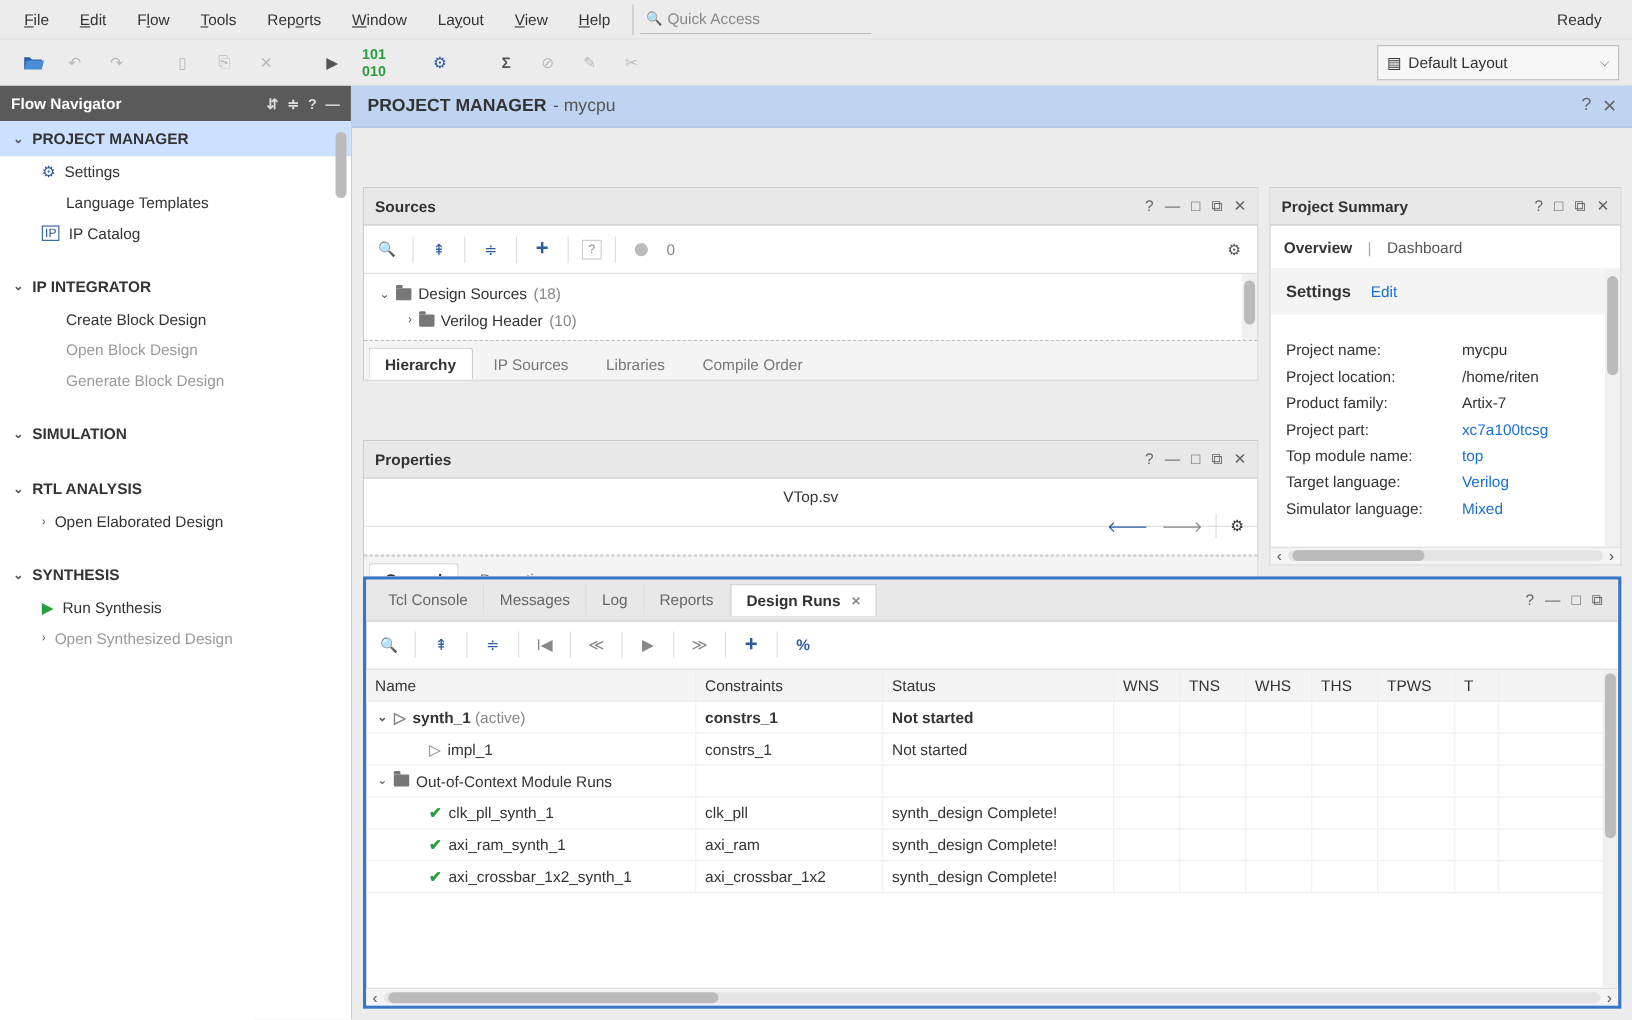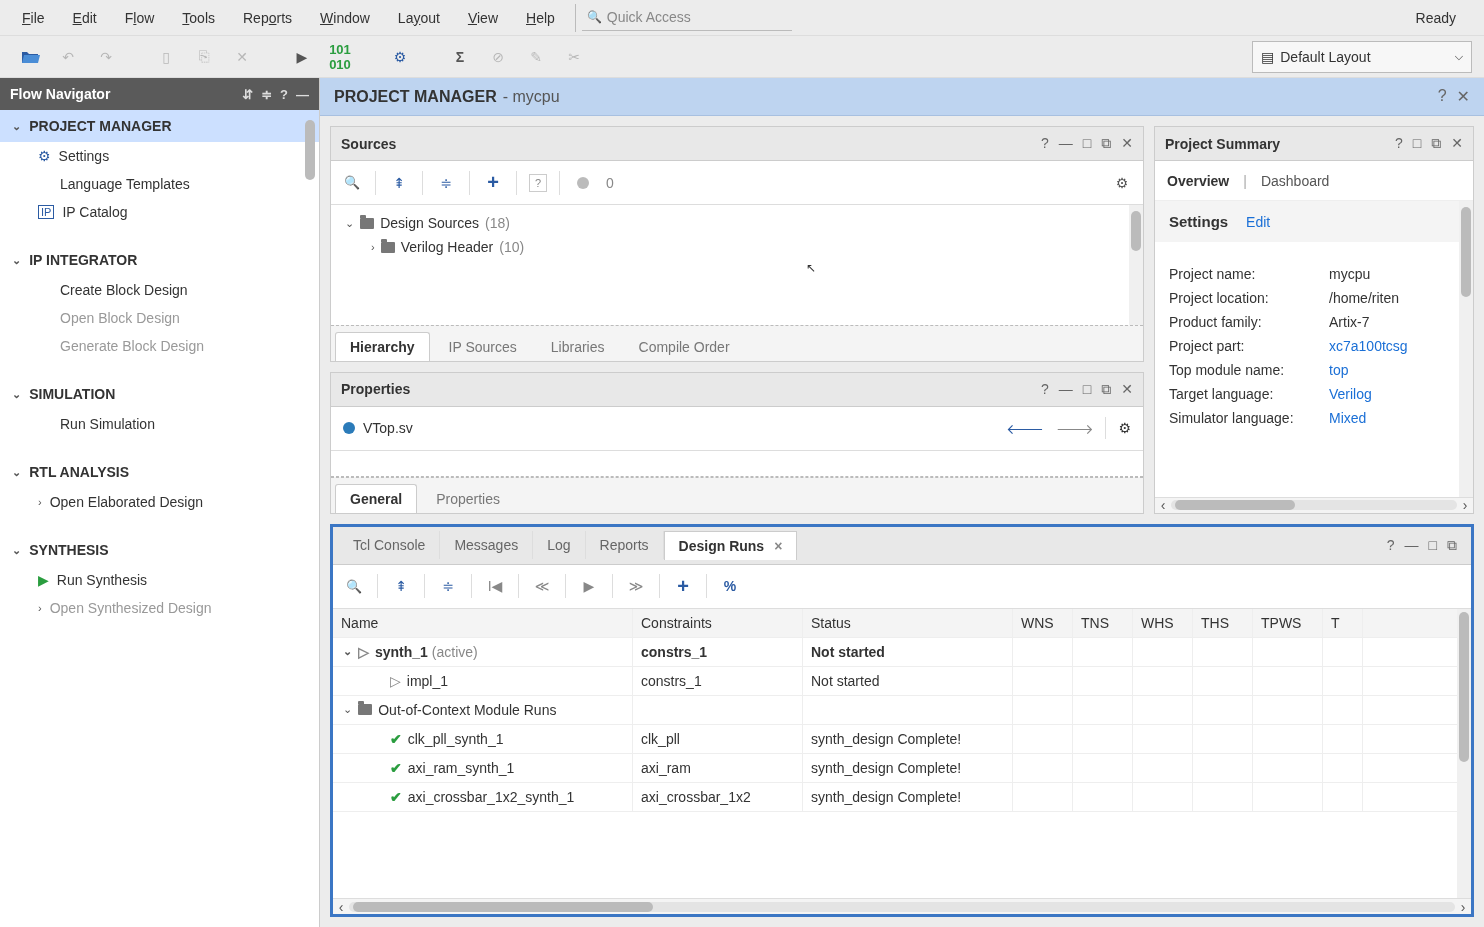--- a/index.html
+++ b/index.html
@@ -37,36 +37,36 @@
 .workspace { flex:1; display:flex; flex-direction:column; background:#ececec;}
 .pm-header { height: 38px; background: #bed4f0; border-bottom:1px solid #a8c0e0; display:flex; align-items:center; padding: 0 14px; font-size:16px;}
 .pm-header .pm-title { font-weight:700; color:#333;}
 .pm-header .pm-sub { color:#555; margin-left:4px;}
 .pm-header .pm-icons { margin-left:auto; display:flex; gap:10px; color:#666;}
 
 .pm-body { flex:1; display:flex; gap:10px; padding:10px; overflow:hidden;}
 .pm-left { flex:1; display:flex; flex-direction:column; gap:10px; min-width:0;}
 .pm-right { width:320px; display:flex; flex-direction:column;}
 
-.panel { background:#fff; border:1px solid #ccc; display:flex; flex-direction:column;}
+.panel { background:#fff; border:1px solid #ccc; display:flex; flex-direction:column;margin-top:44px;}
 .panel-header { height:34px; background:#e8e8e8; border-bottom:1px solid #ccc; display:flex; align-items:center; padding:0 10px; font-weight:600;}
 .panel-header .ph-icons { margin-left:auto; display:flex; gap:10px; color:#666; font-weight:400;}
 .panel-toolbar { height:44px; border-bottom:1px solid #ddd; display:flex; align-items:center; padding:0 10px; gap:12px; color:#2b5ba3;}
 .panel-toolbar .sep { width:1px; height:24px; background:#ddd;}
 .panel-toolbar .tbtn2 { width:22px; height:22px; display:flex; align-items:center; justify-content:center; cursor:pointer;}
 .panel-toolbar .gear-right { margin-left:auto; color:#555;}
 
 .sources-body { flex:1; padding:6px 0; position:relative; overflow:hidden;}
 .tree-row { padding:4px 10px; display:flex; align-items:center; gap:6px; cursor:pointer;}
 .tree-row .count { color:#888;}
 .sources-tabs, .props-tabs { height:36px; border-top:1px dashed #bbb; display:flex; align-items:flex-end; padding:0 4px; background:#f4f4f4;}
 .tab-inner { padding:6px 14px; cursor:pointer; color:#777; border:1px solid transparent; border-bottom:none; margin-right:4px;}
 .tab-inner.active { background:#fff; border-color:#ccc; color:#333; font-weight:600; border-radius:3px 3px 0 0;}
 
-.props-body { height:44px; border-bottom:1px solid #ddd; display:flex; align-items:center; padding:0 12px; gap:8px;}
+.props-body { height:44px; border-bottom:1px solid #ddd; display:flex; align-items:center; padding:0 12px; gap:8px;flex-direction:column;}
 .props-body .dot { width:12px; height:12px; border-radius:50%; background:#2b7bb9;}
 .props-body .nav-arrows { margin-left:auto; display:flex; gap:12px; align-items:center;}
 .props-content { height:26px; border-bottom:1px dashed #bbb;}
 
 .summary-body { flex:1; overflow:auto; padding:0;}
 .summary-tabs { height:40px; display:flex; align-items:center; padding:0 12px; gap:14px; border-bottom:1px solid #eee;}
 .summary-tabs .stab { font-weight:700; cursor:pointer;}
 .summary-tabs .stab.secondary { font-weight:400; color:#555;}
 .summary-tabs .vsep { color:#aaa;}
 .summary-section { padding:12px 14px;}
@@ -203,24 +203,20 @@
         </div>
         <div class="item disabled">
           <span style="width:14px;display:inline-block;"></span>
           <span>Generate Block Design</span>
         </div>
         <div style="height: 18px;"></div>
         <div class="section-hd">
           <span class="chev">⌄</span>
           <span>SIMULATION</span>
         </div>
-        <div class="item">
-          <span style="width:14px;display:inline-block;"></span>
-          <span>Run Simulation</span>
-        </div>
         <div style="height: 18px;"></div>
         <div class="section-hd">
           <span class="chev">⌄</span>
           <span>RTL ANALYSIS</span>
         </div>
         <div class="item">
           <span class="chev">›</span>
           <span>Open Elaborated Design</span>
         </div>
         <div style="height: 18px;"></div>

